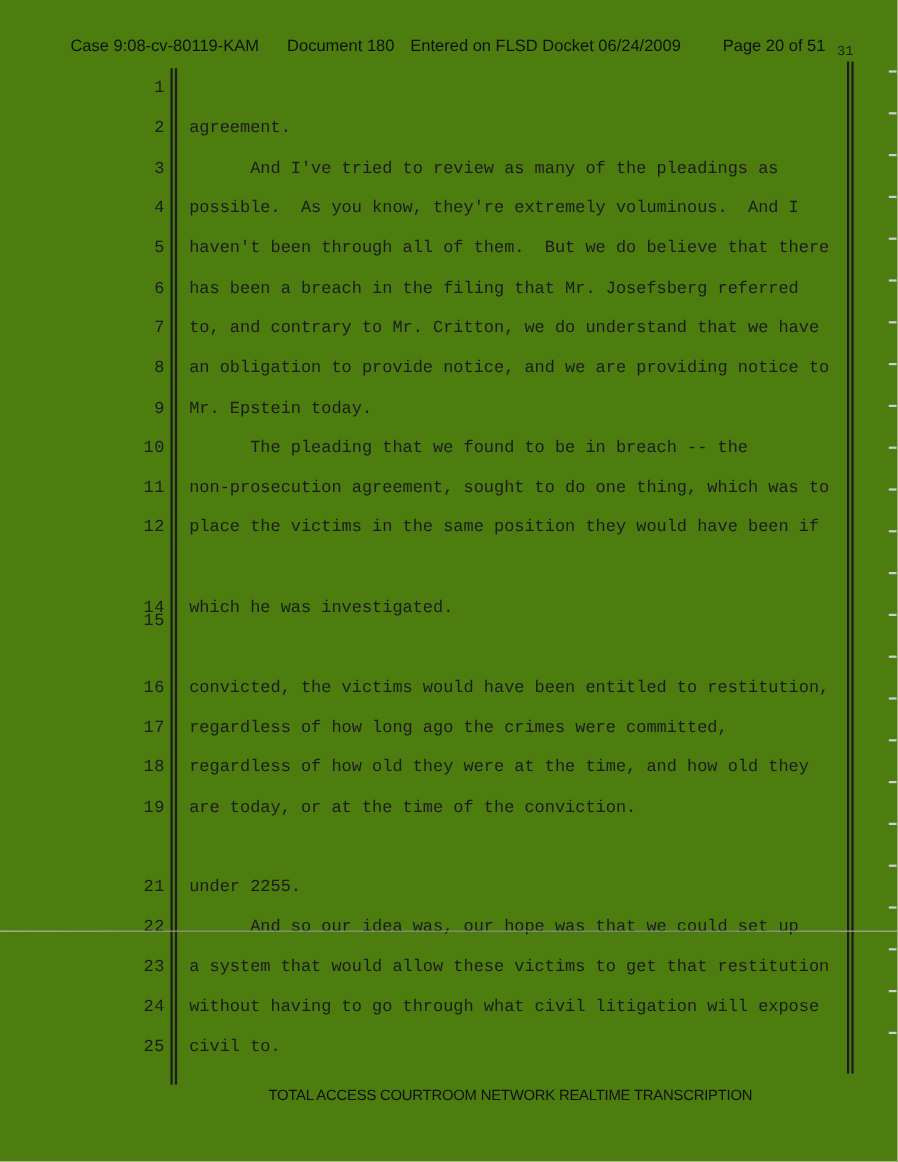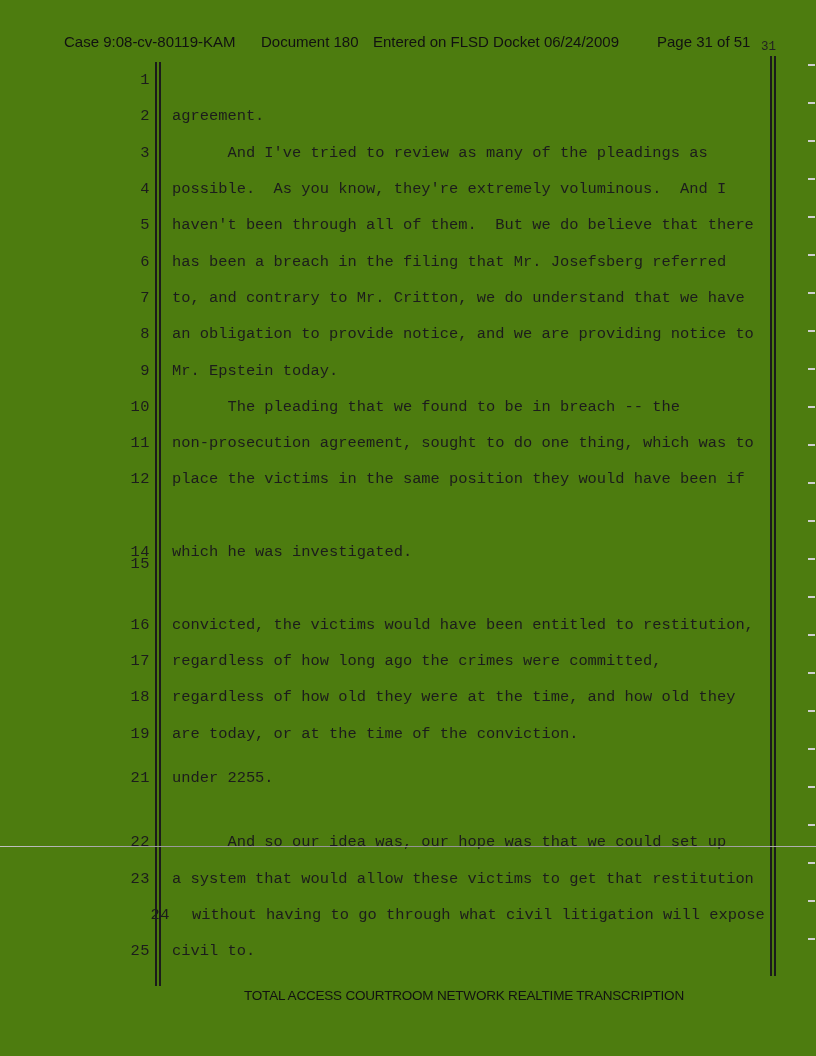--- a/index.html
+++ b/index.html
@@ -94,21 +94,21 @@
   }
 </style>
 </head>
 <body>
 
 <div class="page">
 
   <span class="header-item h-case">Case 9:08-cv-80119-KAM</span>
   <span class="header-item h-doc">Document 180</span>
   <span class="header-item h-entered">Entered on FLSD Docket 06/24/2009</span>
-  <span class="header-item h-page">Page 31 of 51</span>
+  <span class="header-item h-page">Page 20 of 51</span>
   <span class="page-stamp">31</span>
 
   <div class="vrule vrule-left"></div>
   <div class="vrule vrule-right"></div>
 
   <div class="lines-layer">
       <div class="line-row" style="top: 62px;">
         <span class="ln">1</span>
       </div>
       <div class="line-row" style="top: 98.3px;">
@@ -171,33 +171,33 @@
         <span class="lt">regardless of how long ago the crimes were committed,</span>
       </div>
       <div class="line-row" style="top: 679.1px;">
         <span class="ln">18</span>
         <span class="lt">regardless of how old they were at the time, and how old they</span>
       </div>
       <div class="line-row" style="top: 715.4px;">
         <span class="ln">19</span>
         <span class="lt">are today, or at the time of the conviction.</span>
       </div>
-      <div class="line-row" style="top: 760px; align-items: center;">
+      <div class="line-row" style="top: 788px; align-items: center;">
         <span class="ln">21</span>
         <span class="lt">under 2255.</span>
       </div>
       <div class="line-row" style="top: 824.3px;">
         <span class="ln">22</span>
         <span class="lt">      And so our idea was, our hope was that we could set up</span>
       </div>
       <div class="line-row" style="top: 860.6px;">
         <span class="ln">23</span>
         <span class="lt">a system that would allow these victims to get that restitution</span>
       </div>
-      <div class="line-row" style="top: 896.9px; margin-left: 20px;">
+      <div class="line-row" style="top: 896.9px;">
         <span class="ln">24</span>
         <span class="lt">without having to go through what civil litigation will expose</span>
       </div>
       <div class="line-row" style="top: 933.2px;">
         <span class="ln">25</span>
         <span class="lt">civil to.</span>
       </div>
     </div>
 
   <div class="fold-line"></div>

